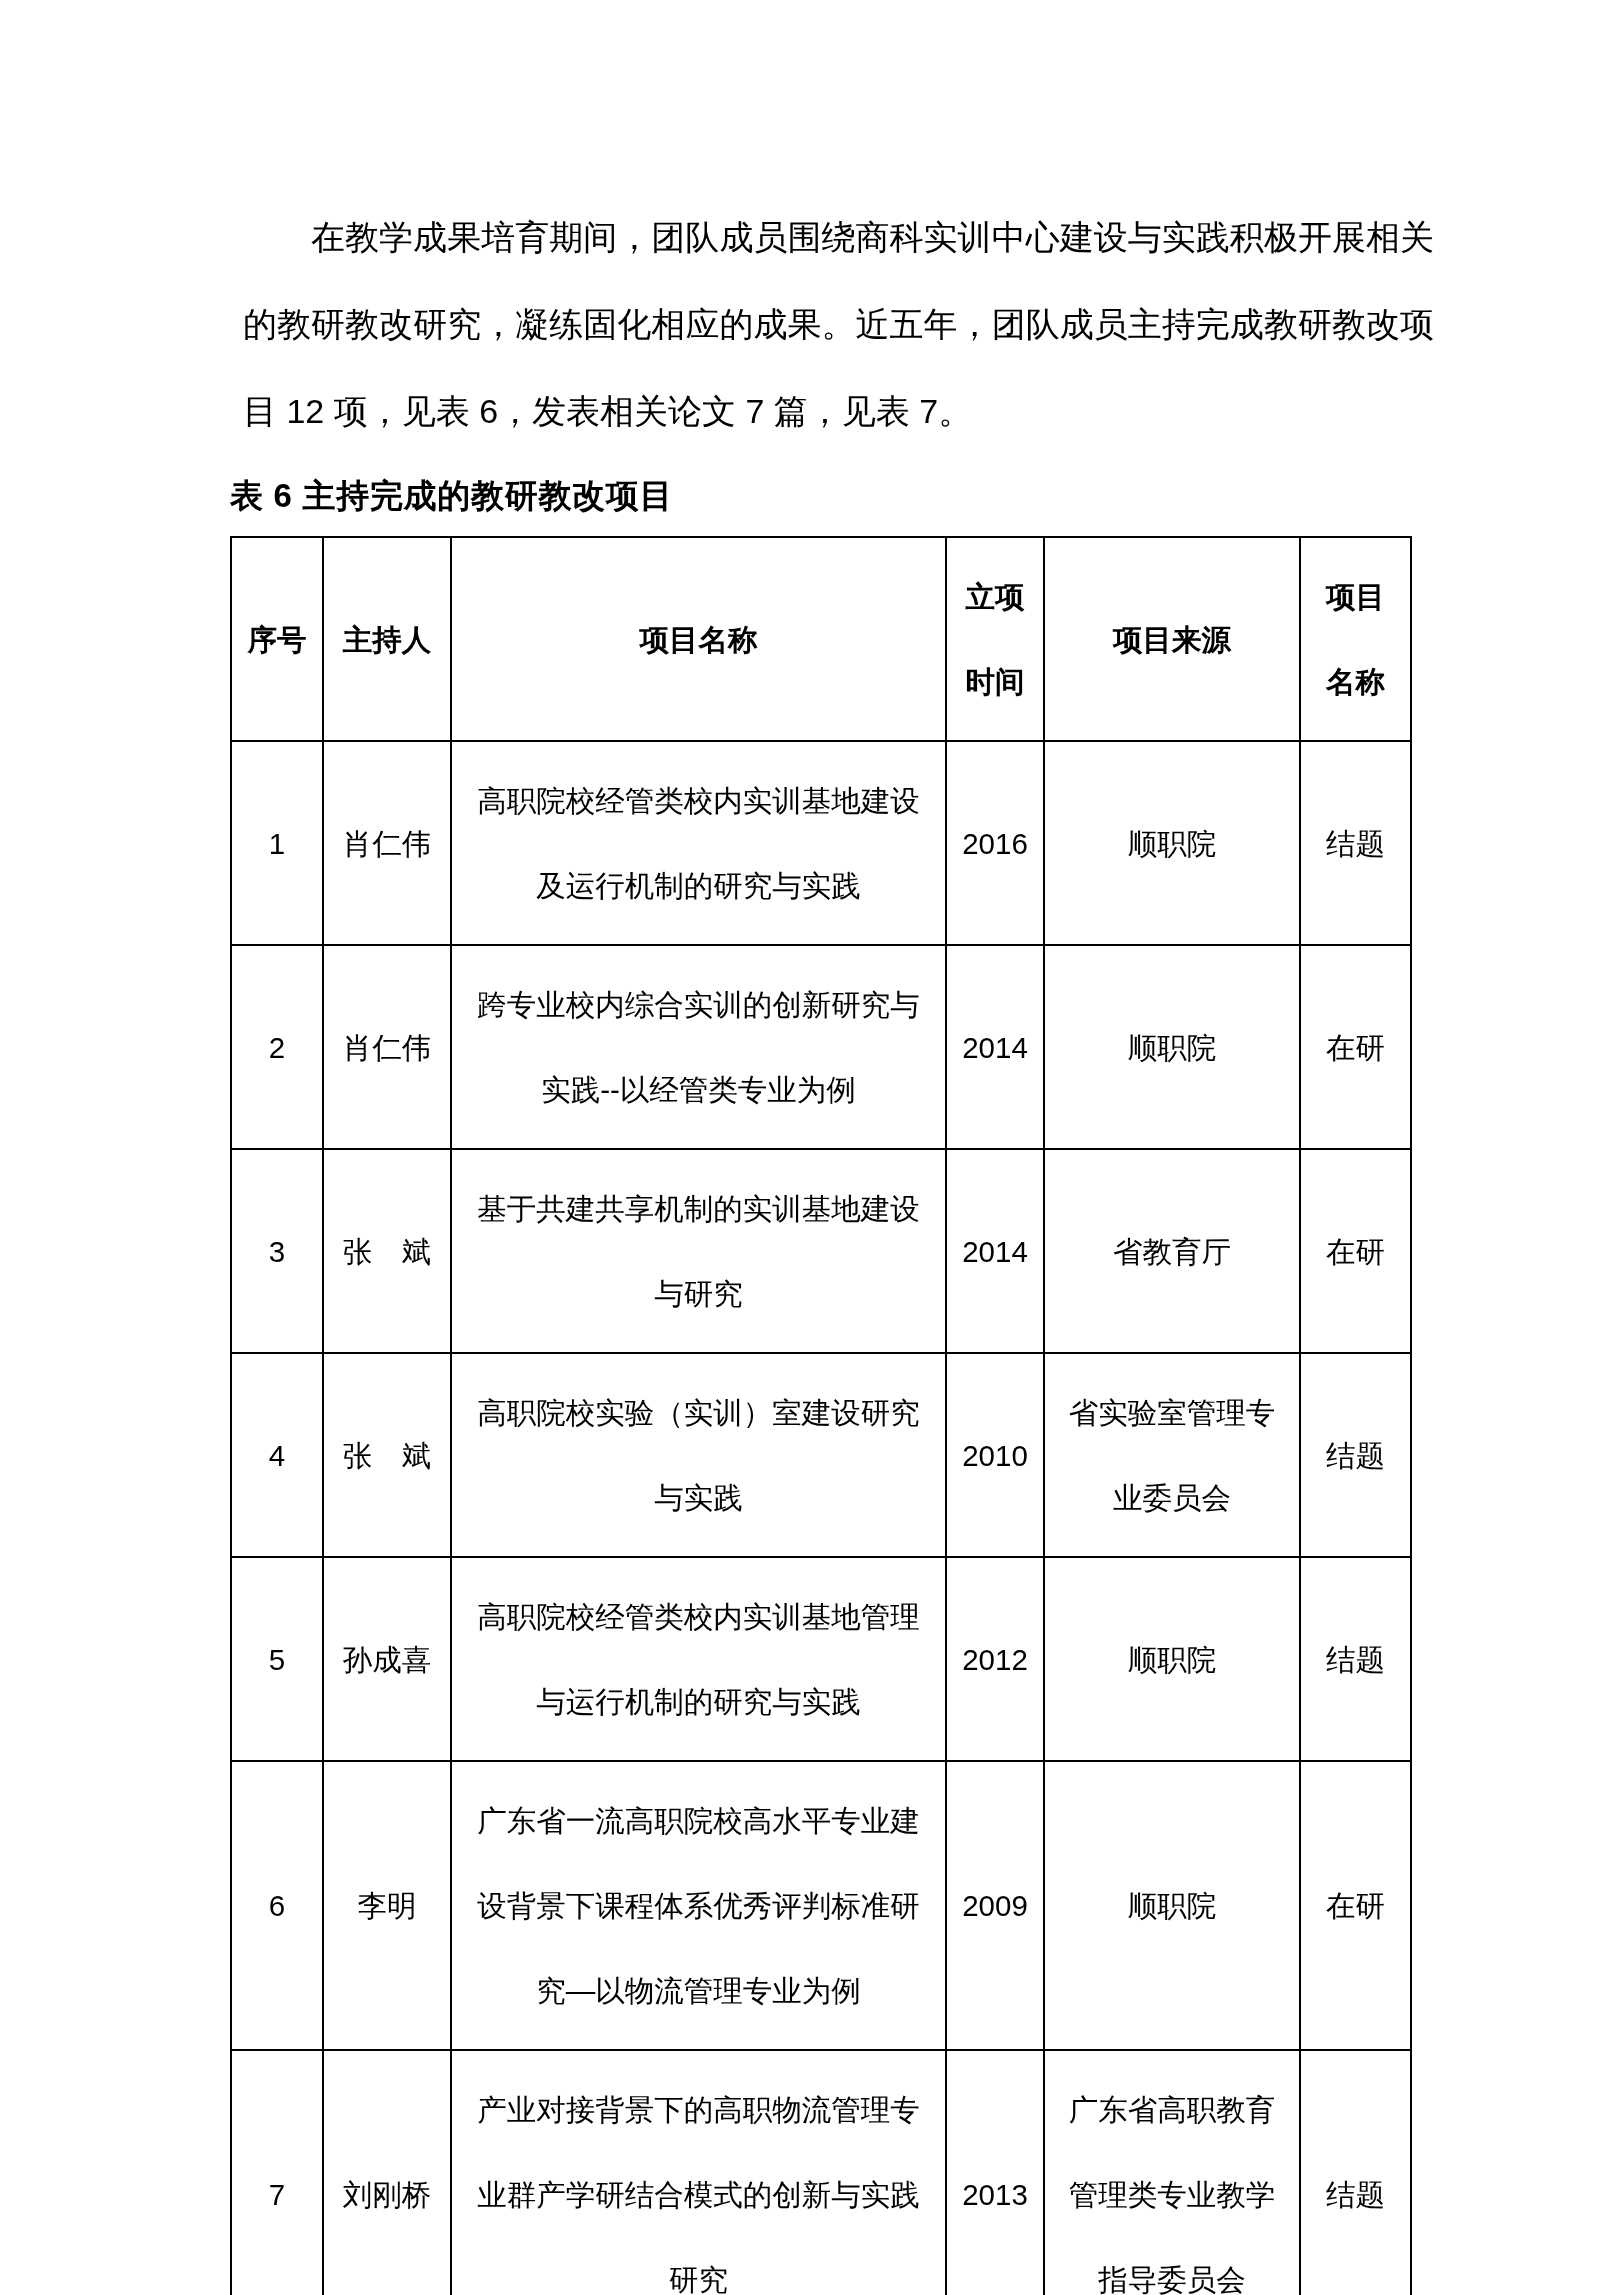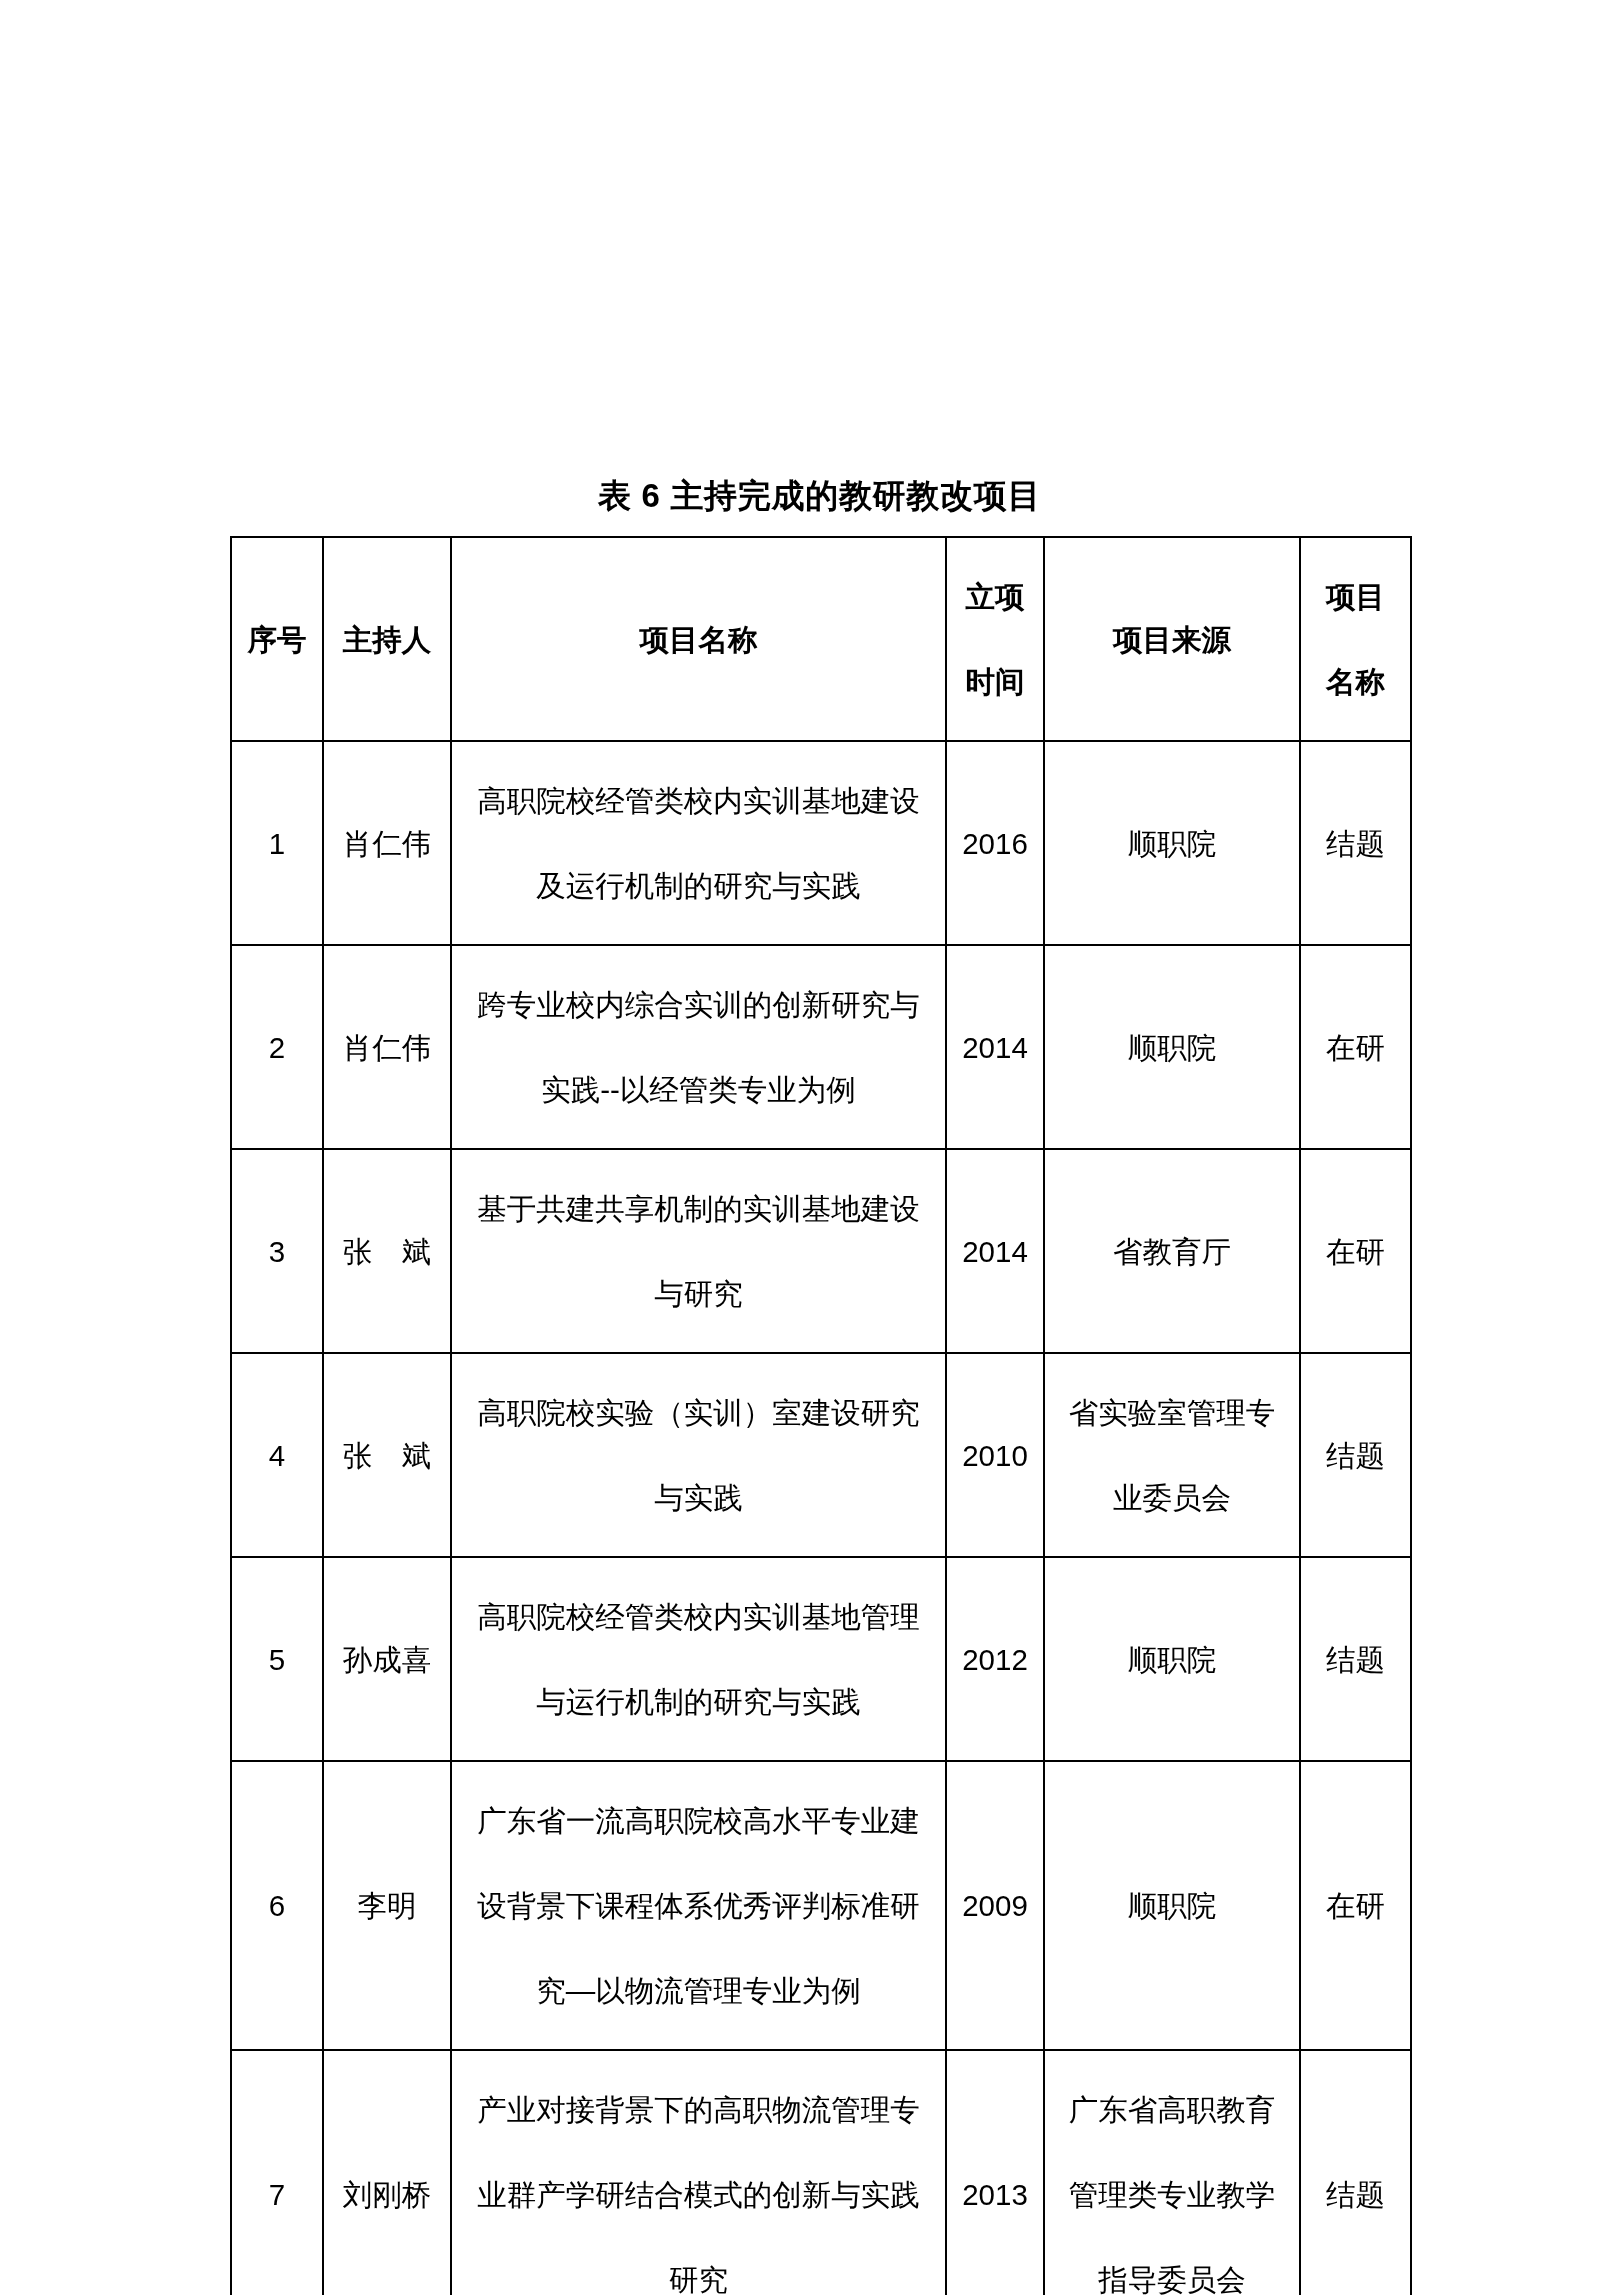--- a/index.html
+++ b/index.html
@@ -31,21 +31,20 @@
   
   .table-section {
     position: absolute;
     left: 230px;
     top: 455px;
     width: 1179px;
   }
   .table-title {
     font-size: 33px;
     font-weight: bold;
-    text-align: center;
     line-height: 81px;
     letter-spacing: 0.7px;
   }
 
   table.projects {
     width: 1179px;
     table-layout: fixed;
     border-collapse: collapse;
     background: #ffffff;
   }
@@ -70,20 +69,21 @@
   
   th:nth-child(3), td:nth-child(3) { padding: 0 7.9px; }   
   td:nth-child(4) { padding: 0 18.3px; word-break: break-all; } 
   th:nth-child(5), td:nth-child(5) { padding: 0 11.8px; margin-top: 41px; }   
 </style>
 </head>
 <body>
 
 <div class="page">
 
+  <p class="intro">在教学成果培育期间，团队成员围绕商科实训中心建设与实践积极开展相关的教研教改研究，凝练固化相应的成果。近五年，团队成员主持完成教研教改项目 12 项，见表 6，发表相关论文 7 篇，见表 7。</p>
 
   <div class="table-section">
 
     <div class="table-title">表 6  主持完成的教研教改项目</div>
 
     <table class="projects">
       <colgroup>
         <col style="width:92px">
         <col style="width:128px">
         <col style="width:495px">

